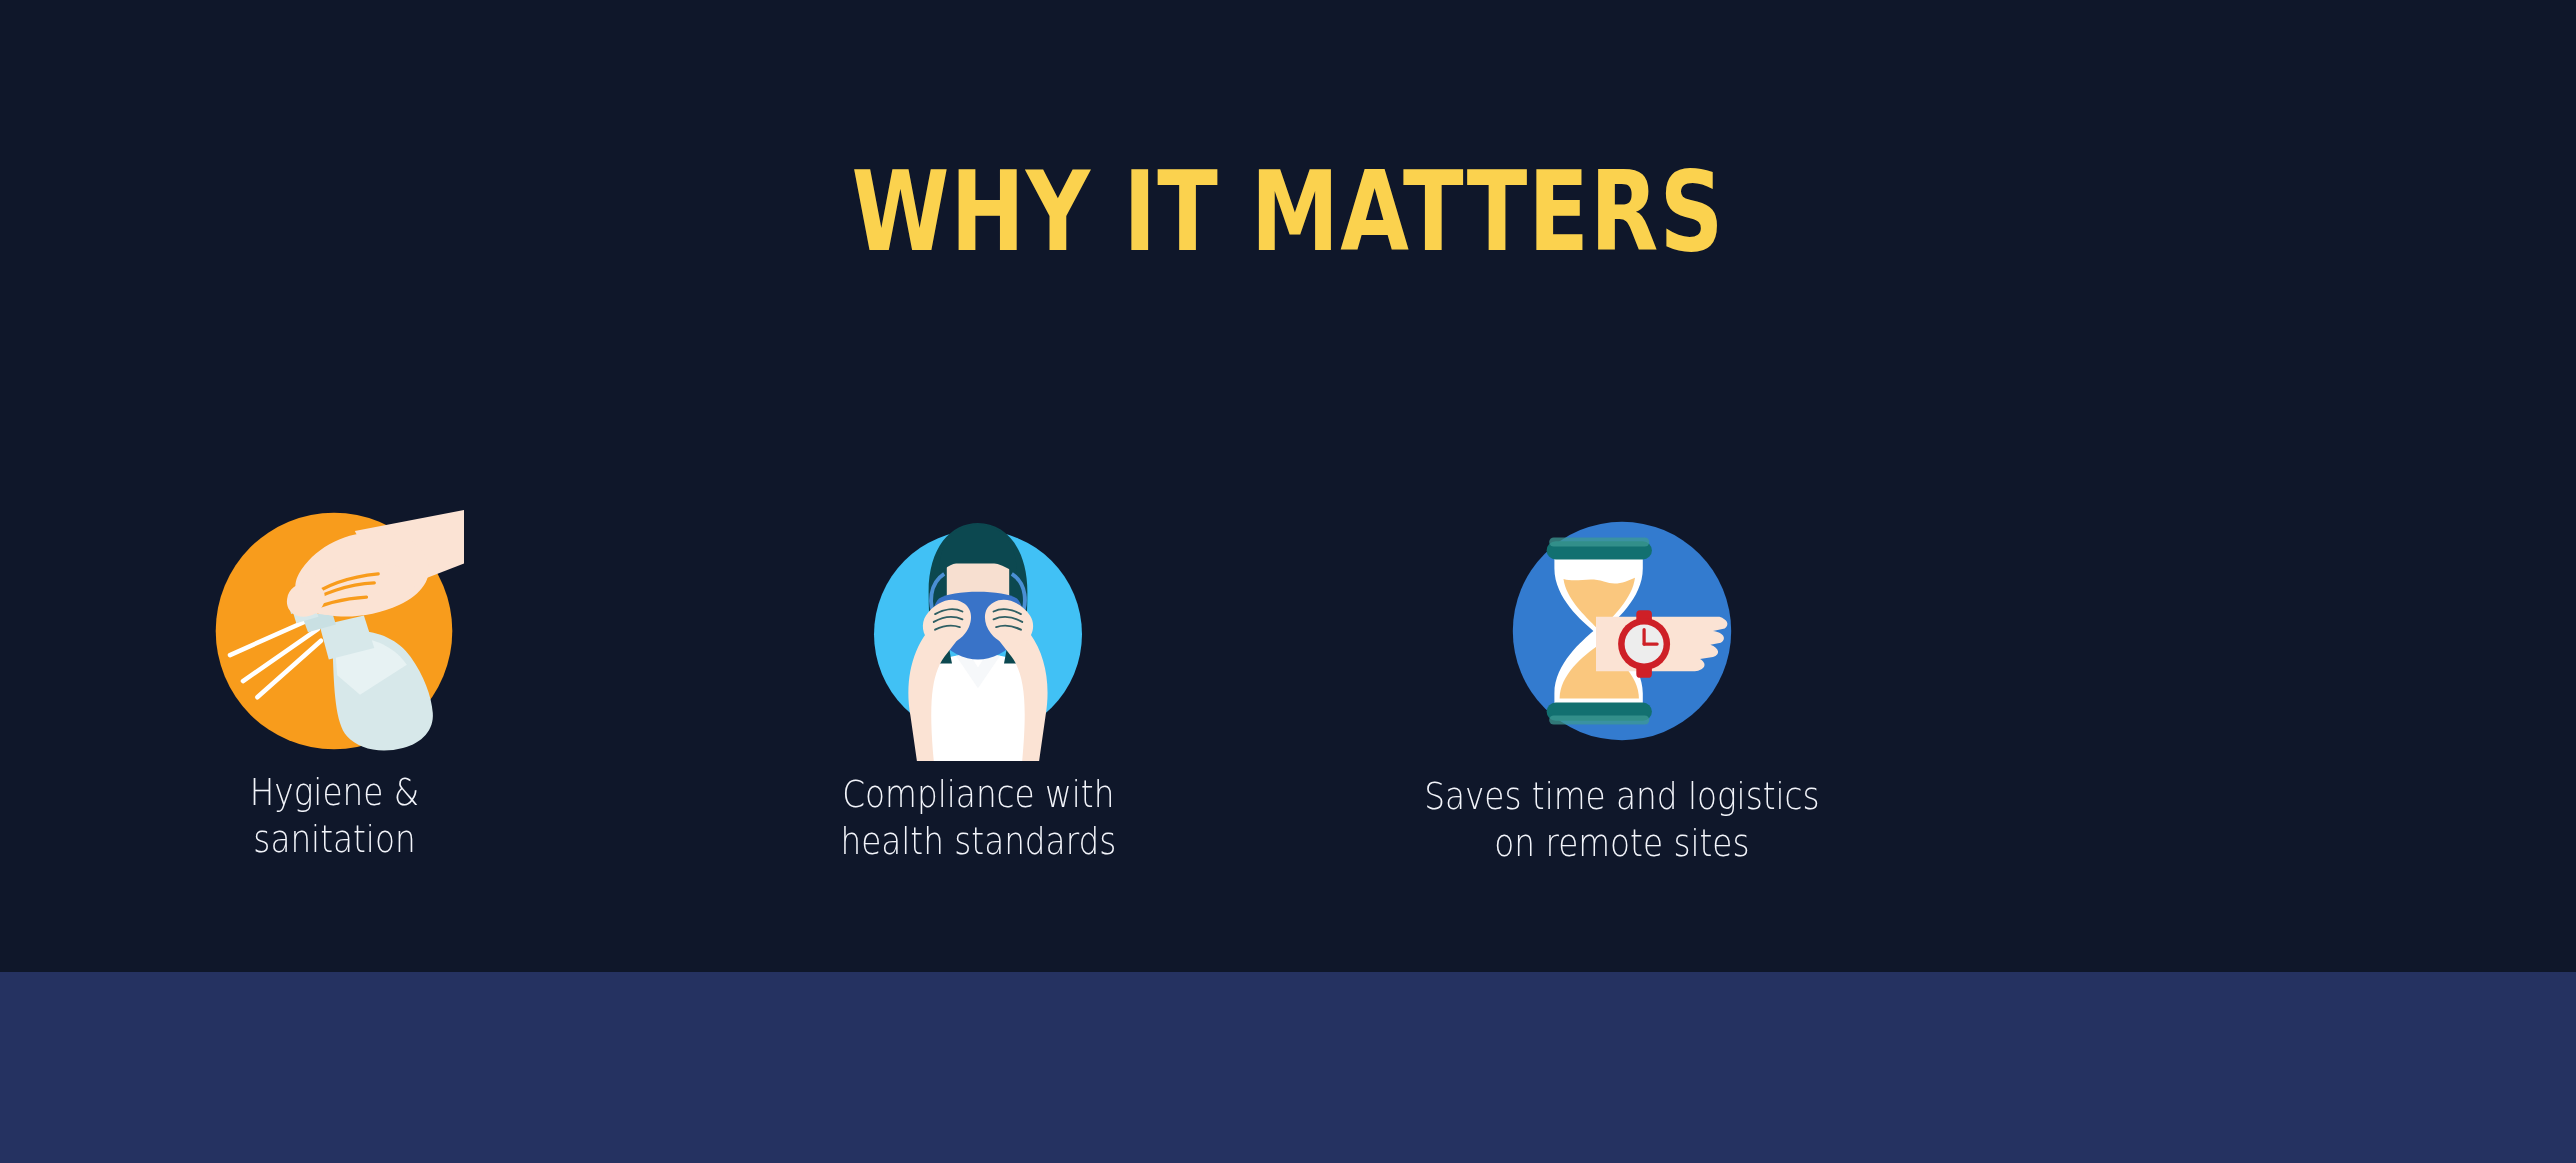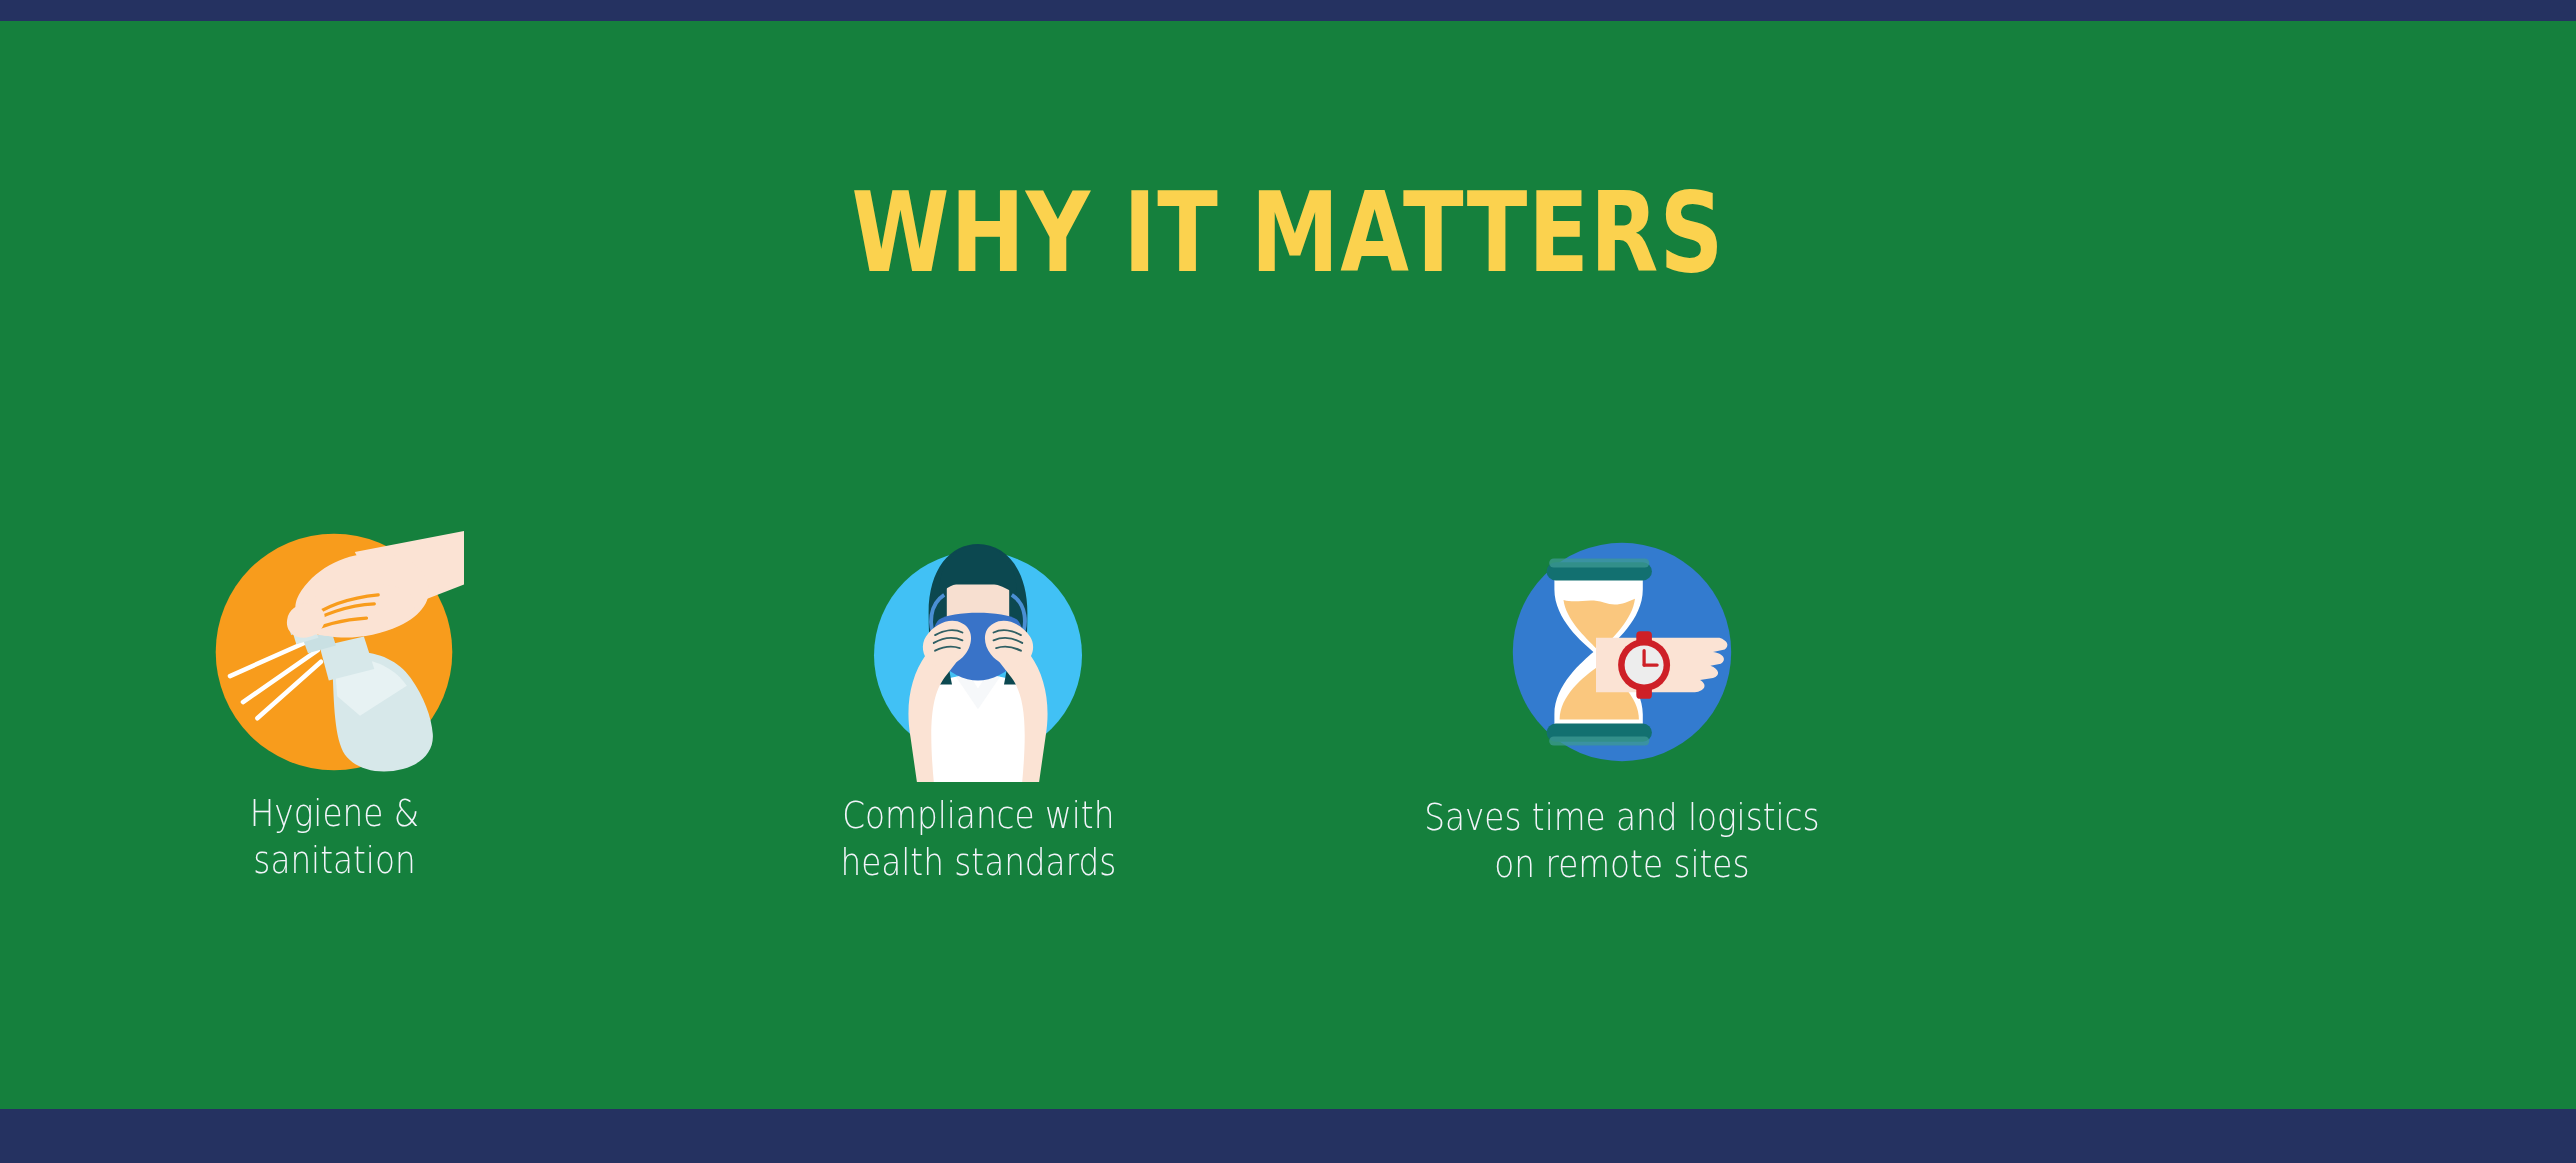--- a/index.html
+++ b/index.html
@@ -9,23 +9,22 @@
   body {
     width: 2576px;
     height: 1164px;
     background: #253261;
     font-family: "Liberation Sans", sans-serif;
     overflow: hidden;
   }
   .slide {
     position: relative;
     width: 2576px;
-    height: 1088px;
-    background: #15803d;
-    margin-top: 21px;
+    height: 972px;
+    background: #0f172a;
   }
   .title {
     position: absolute;
     top: 153px;
     left: 0;
     width: 2576px;
     text-align: center;
     color: #FBD24E;
     font-family: "DejaVu Sans", sans-serif;
     font-weight: bold;

